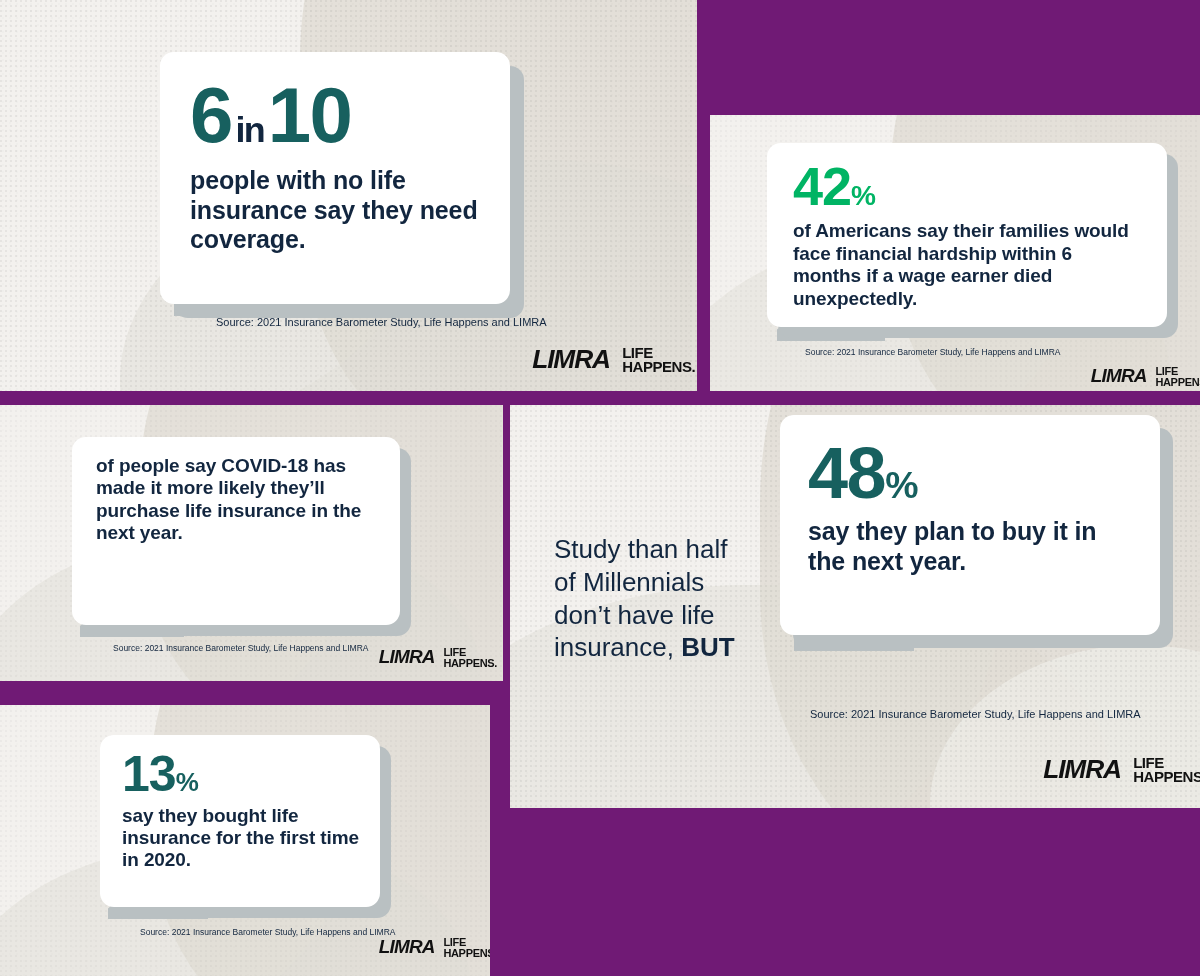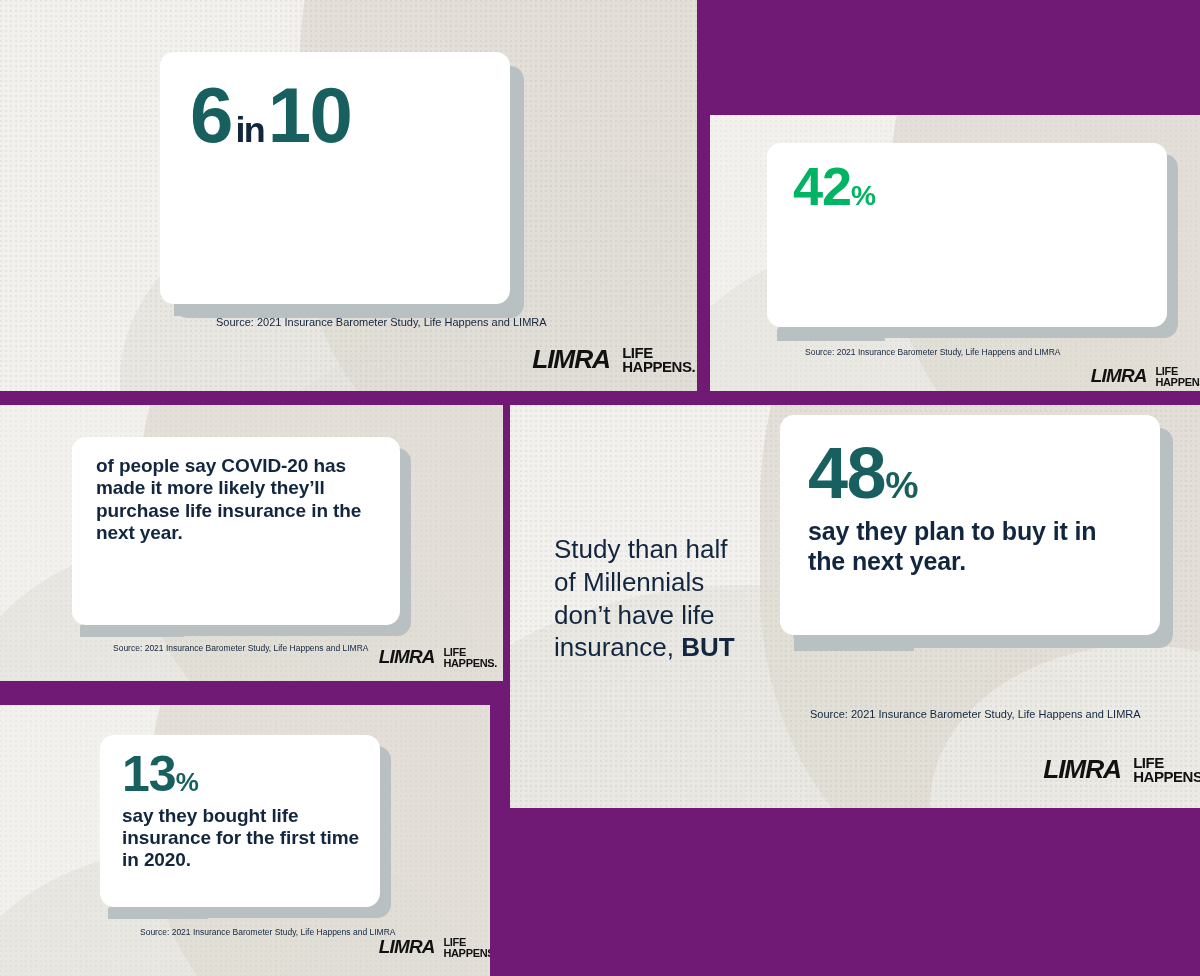--- a/index.html
+++ b/index.html
@@ -160,20 +160,21 @@
     </div>
 
     <div class="bubble-wrap" style="left:160px; top:52px; width:350px; height:252px;">
       <div class="tail" style="left:14px; top:200px; width:132px; height:64px;
                   clip-path: polygon(0% 78%, 40% 0%, 100% 0%, 100% 100%, 0% 100%);"></div>
       <div class="bubble" style="width:350px; height:252px;">
         <div class="inner">
           <div class="stat" style="font-size:78px; margin-bottom:14px;">
             <span>6</span><span class="in-word">in</span><span>10</span>
           </div>
+          <div class="body-text" style="font-size:25px;">people with no life insurance say they need coverage.</div>
         </div>
       </div>
     </div>
 
     <div class="source" style="left:216px; top:316px; font-size:11px;">Source: 2021 Insurance Barometer Study, Life Happens and LIMRA</div>
 
     <div class="logos" style="left:534px; top:345px;">
       <div class="logo-limra" style="font-size:25px;">
         <span>LIMRA</span>
       </div>
@@ -193,20 +194,21 @@
     </div>
 
     <div class="bubble-wrap" style="left:57px; top:28px; width:400px; height:184px;">
       <div class="tail" style="left:10px; top:146px; width:108px; height:52px;
                   clip-path: polygon(0% 78%, 42% 0%, 100% 0%, 100% 100%, 0% 100%);"></div>
       <div class="bubble" style="width:400px; height:184px; box-shadow:11px 11px 0 0 #b9c0c2;">
         <div class="inner" style="padding:18px 24px 16px 26px;">
           <div class="stat green" style="font-size:54px; margin-bottom:8px;">
             <span>42</span><span class="unit-small">%</span>
           </div>
+          <div class="body-text" style="font-size:19px;">of Americans say their families would face financial hardship within 6 months if a wage earner died unexpectedly.</div>
         </div>
       </div>
     </div>
 
     <div class="source" style="left:95px; top:232px; font-size:8.5px;">Source: 2021 Insurance Barometer Study, Life Happens and LIMRA</div>
 
     <div class="logos" style="left:382px; top:251px; gap:10px;">
       <div class="logo-limra" style="font-size:18px;">
         <span>LIMRA</span>
       </div>
@@ -223,21 +225,21 @@
       <div class="blob dark" style="left:140px; top:-180px; width:460px; height:520px; border-radius:52% 48% 58% 42%;"></div>
       <div class="blob dark" style="left:-40px; top:130px; width:520px; height:360px; border-radius:56% 44% 42% 58%; opacity:.5;"></div>
       <div class="noise soft"></div>
     </div>
 
     <div class="bubble-wrap" style="left:72px; top:32px; width:328px; height:188px;">
       <div class="tail" style="left:8px; top:150px; width:104px; height:50px;
                   clip-path: polygon(0% 78%, 42% 0%, 100% 0%, 100% 100%, 0% 100%);"></div>
       <div class="bubble" style="width:328px; height:188px; box-shadow:11px 11px 0 0 #b9c0c2;">
         <div class="inner" style="padding:18px 22px 14px 24px;">
-          <div class="body-text" style="font-size:19px;">of people say COVID-20 has made it more likely they’ll purchase life insurance in the next year.</div>
+          <div class="body-text" style="font-size:19px;">of people say COVID-18 has made it more likely they’ll purchase life insurance in the next year.</div>
         </div>
       </div>
     </div>
 
     <div class="source" style="left:113px; top:238px; font-size:8.5px;">Source: 2021 Insurance Barometer Study, Life Happens and LIMRA</div>
 
     <div class="logos" style="left:380px; top:242px; gap:10px;">
       <div class="logo-limra" style="font-size:18px;">
         <span>LIMRA</span>
       </div>

